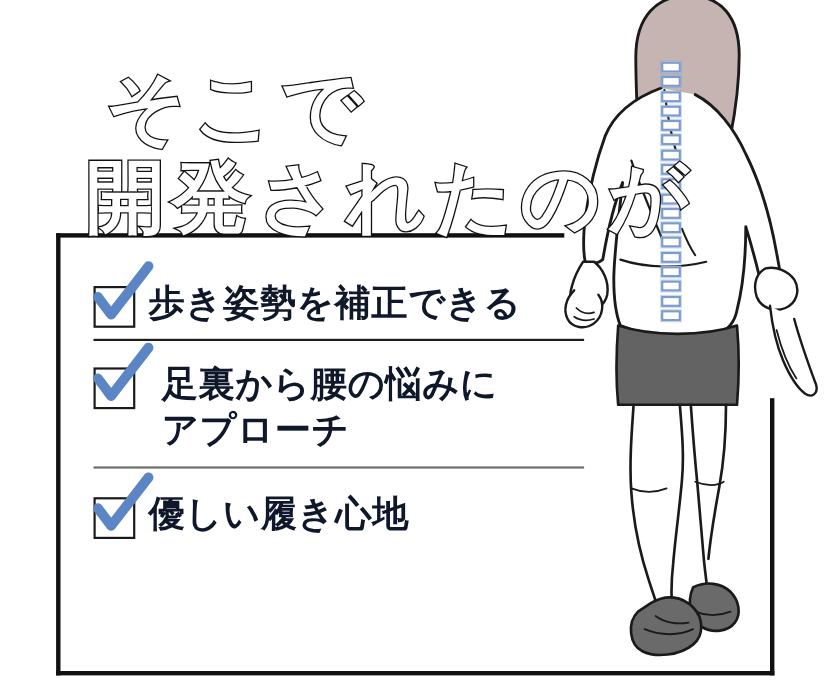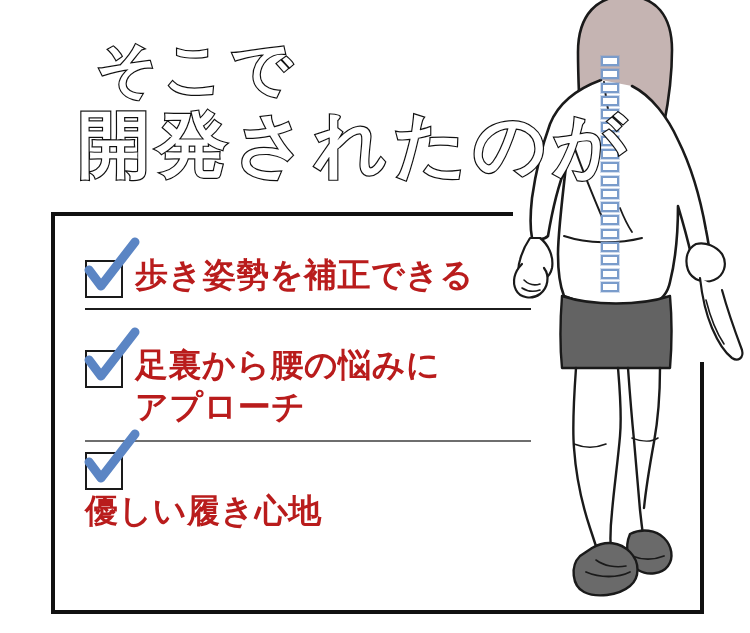--- a/index.html
+++ b/index.html
@@ -30,23 +30,24 @@
     font-family: "DejaVu Sans", "Liberation Sans", sans-serif;
     font-weight: 700;
     color: #ffffff;
     -webkit-text-stroke: 2.4px #111111;
     letter-spacing: 6px;
     line-height: 1.0;
     white-space: nowrap;
     paint-order: stroke fill;
   }
   .headline-line.l1 {
-    font-size: 60px;
+    font-size: 72px;
     margin-left: 18px;
     margin-bottom: 10px;
+    margin-top: 23px;
   }
   .headline-line.l2 {
     font-size: 72px;
     margin-left: 0px;
   }
 
   
   .frame-left {
     position: absolute;
     left: 51px;
@@ -91,22 +92,22 @@
     top: 248px;
     width: 450px;
     z-index: 5;
   }
   .check-item {
     position: relative;
     display: flex;
     align-items: flex-start;
   }
   .check-item.i1 { padding-top: 6px; padding-bottom: 10px; }
-  .check-item.i2 { padding-top: 34px; padding-bottom: 12px; }
-  .check-item.i3 { padding-top: 4px; padding-bottom: 10px; flex-direction: column; }
+  .check-item.i2 { padding-top: 18px; padding-bottom: 12px; gap: 12px; }
+  .check-item.i3 { padding-top: 20px; padding-bottom: 10px; }
 
   .checkbox {
     position: relative;
     flex: 0 0 auto;
     width: 34px;
     height: 34px;
     border: 2px solid #1a1a1a;
     background: #ffffff;
     margin-top: 6px;
     margin-right: 12px;
@@ -117,21 +118,21 @@
     top: -22px;
     width: 58px;
     height: 58px;
     overflow: visible;
   }
   .check-label {
     font-family: "DejaVu Sans", "Liberation Sans", sans-serif;
     font-weight: 700;
     font-size: 33px;
     line-height: 1.28;
-    color: #b91c1c;
+    color: #0f172a;
     letter-spacing: 0.5px;
     white-space: pre-line;
   }
   .divider {
     height: 2px;
     background: #6e6e6e;
     width: 446px;
     margin: 0;
   }
   .divider.strong { background: #1c1c1c; height: 2px; }

